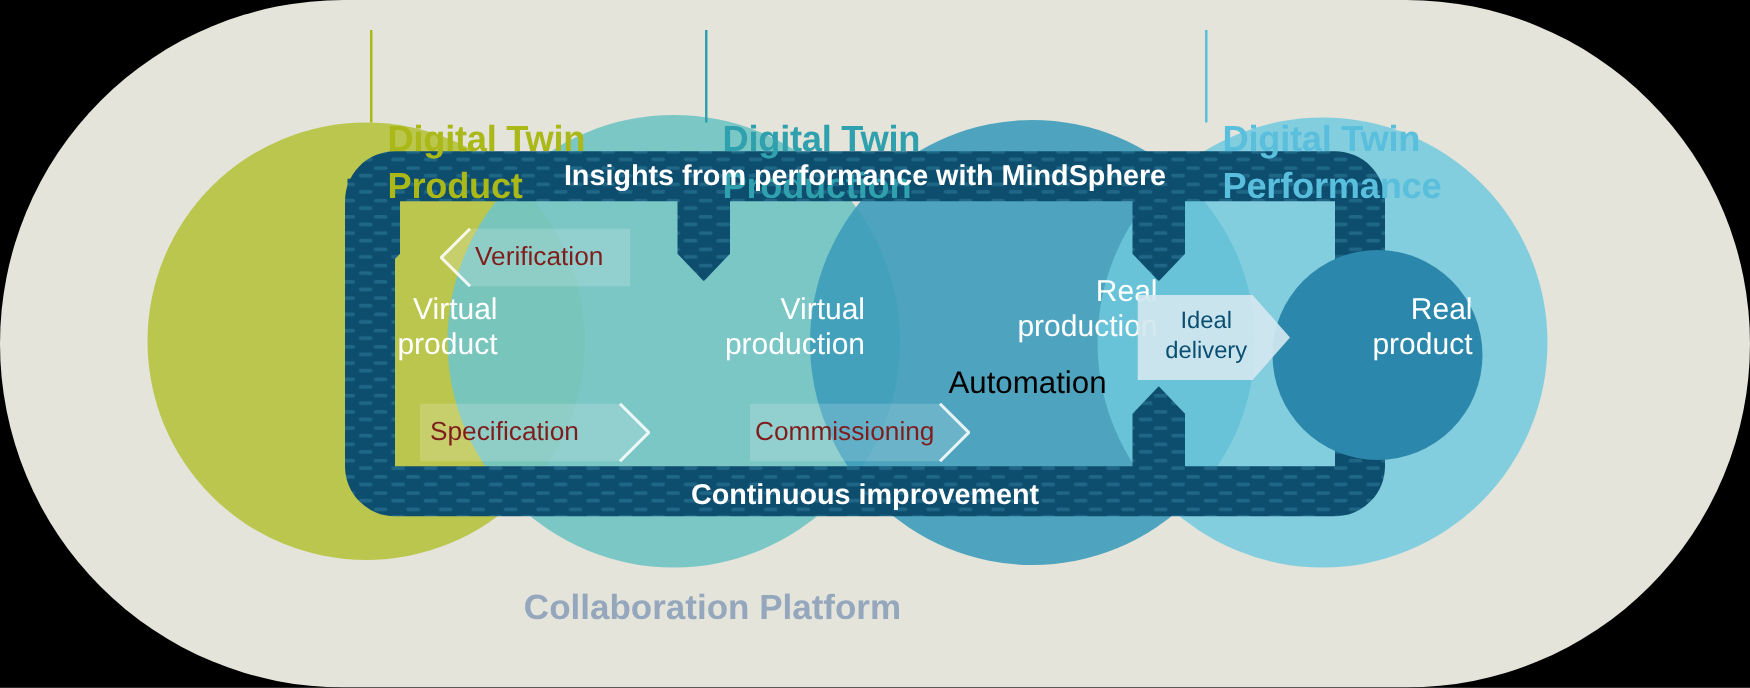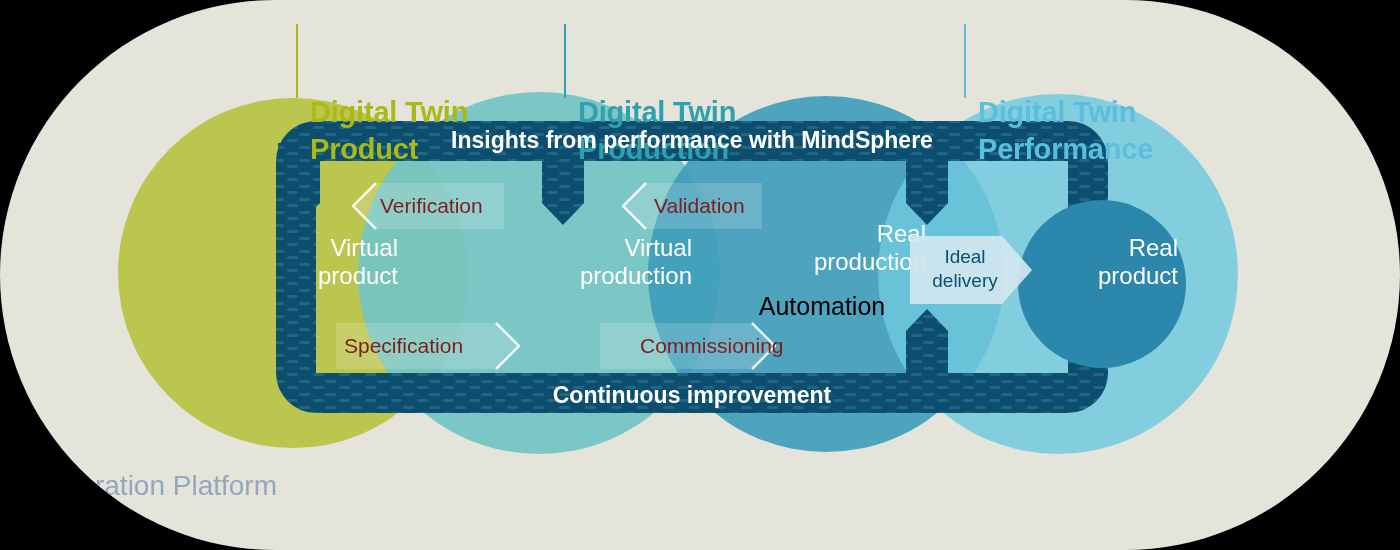--- a/index.html
+++ b/index.html
@@ -53,30 +53,30 @@
   .chev svg{position:absolute;left:0;top:0;}
   .chev span{position:absolute;color:#7f1d1d;font-size:21px;white-space:nowrap;
              top:50%;transform:translateY(-50%);}
   .ch-verif{left:352px;top:182px;width:160px;height:48px;}
   .ch-verif span{left:28px;}
   .ch-valid{left:622px;top:182px;width:148px;height:48px;}
   .ch-valid span{left:32px;}
   .ch-spec{left:332px;top:322px;width:188px;height:48px;text-align:right;}
   .ch-spec span{left:12px;}
   .ch-comm{left:596px;top:322px;width:180px;height:48px;}
-  .ch-comm span{left:8px;margin-left:36px;}
+  .ch-comm span{left:8px;}
 
   
   .ideal{position:absolute;left:910px;top:236px;width:122px;height:68px;}
   .ideal svg{position:absolute;left:0;top:0;}
   .ideal span{position:absolute;left:12px;top:9px;width:86px;color:#0a4f72;
     font-size:19px;line-height:1.24;text-align:center;white-space:pre-line;}
 
-  .footer{position:absolute;left:0;top:470px;width:1140px;text-align:left;
-    color:#95a7bd;font-weight:normal;font-size:28px;}
+  .footer{position:absolute;left:0;top:470px;width:1140px;text-align:center;
+    color:#95a7bd;font-weight:bold;font-size:28px;}
 </style>
 </head>
 <body>
 
 <div id="stage">
   <div class="backdrop">
 
     <div class="circ c-olive"></div>
     <div class="circ c-teal"></div>
     <div class="circ c-blue"></div>
@@ -150,27 +150,20 @@
 product</div>
 
     <div class="chev ch-verif">
       <svg width="160" height="48" viewBox="0 0 160 48">
         <path d="M24,1 L152,1 L152,47 L24,47 L1,24 Z" fill="#ffffff" opacity=".17"></path>
         <path d="M24,1 L1,24 L24,47" fill="none" stroke="#ffffff" stroke-width="2.5" opacity=".85"></path>
       </svg>
       <span>Verification</span>
     </div>
 
-    <div class="chev ch-valid">
-      <svg width="148" height="48" viewBox="0 0 148 48">
-        <path d="M24,1 L140,1 L140,47 L24,47 L1,24 Z" fill="#ffffff" opacity=".17"></path>
-        <path d="M24,1 L1,24 L24,47" fill="none" stroke="#ffffff" stroke-width="2.5" opacity=".85"></path>
-      </svg>
-      <span>Validation</span>
-    </div>
 
     <div class="chev ch-spec">
       <svg width="188" height="48" viewBox="0 0 188 48">
         <path d="M4,1 L164,1 L187,24 L164,47 L4,47 Z" fill="#ffffff" opacity=".17"></path>
         <path d="M164,1 L187,24 L164,47" fill="none" stroke="#ffffff" stroke-width="2.5" opacity=".85"></path>
       </svg>
       <span>Specification</span>
     </div>
 
     <div class="chev ch-comm">

